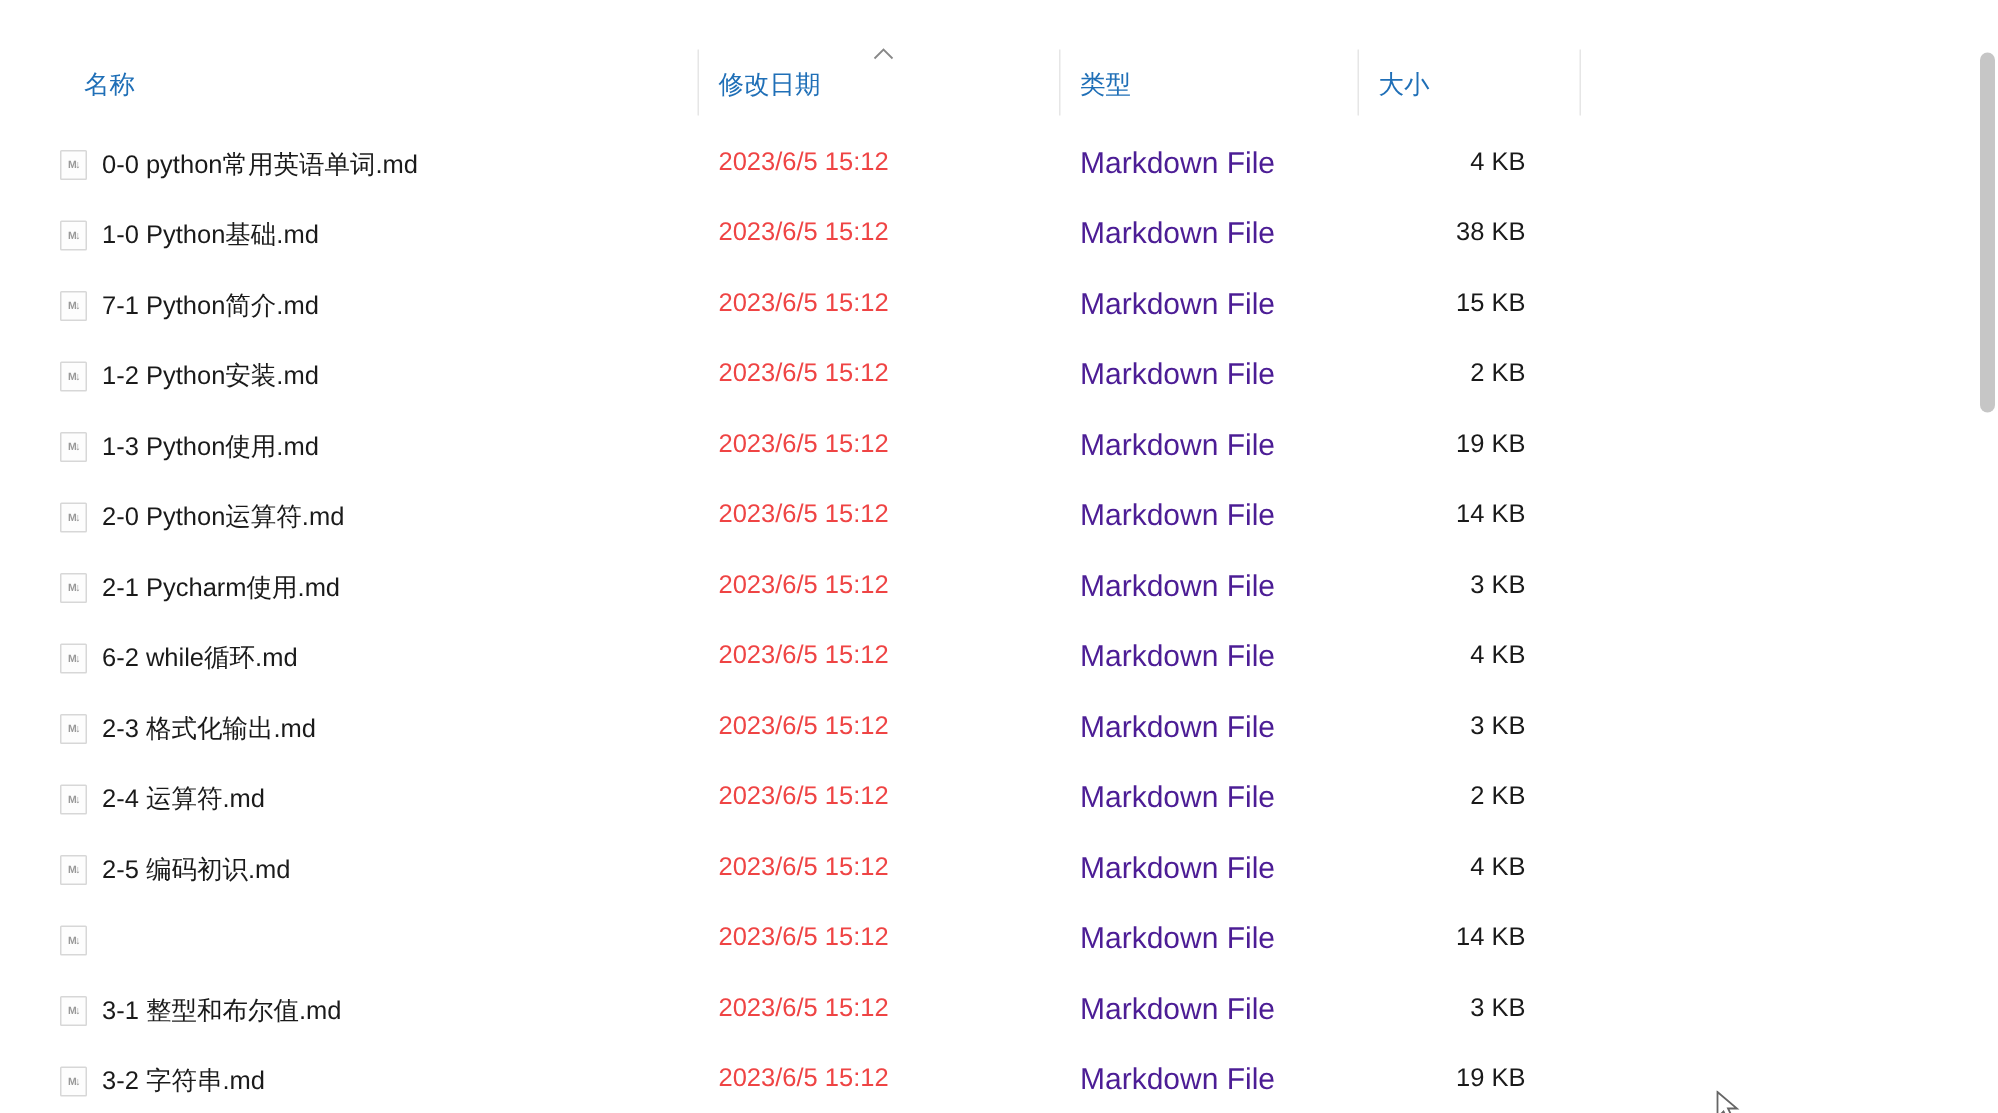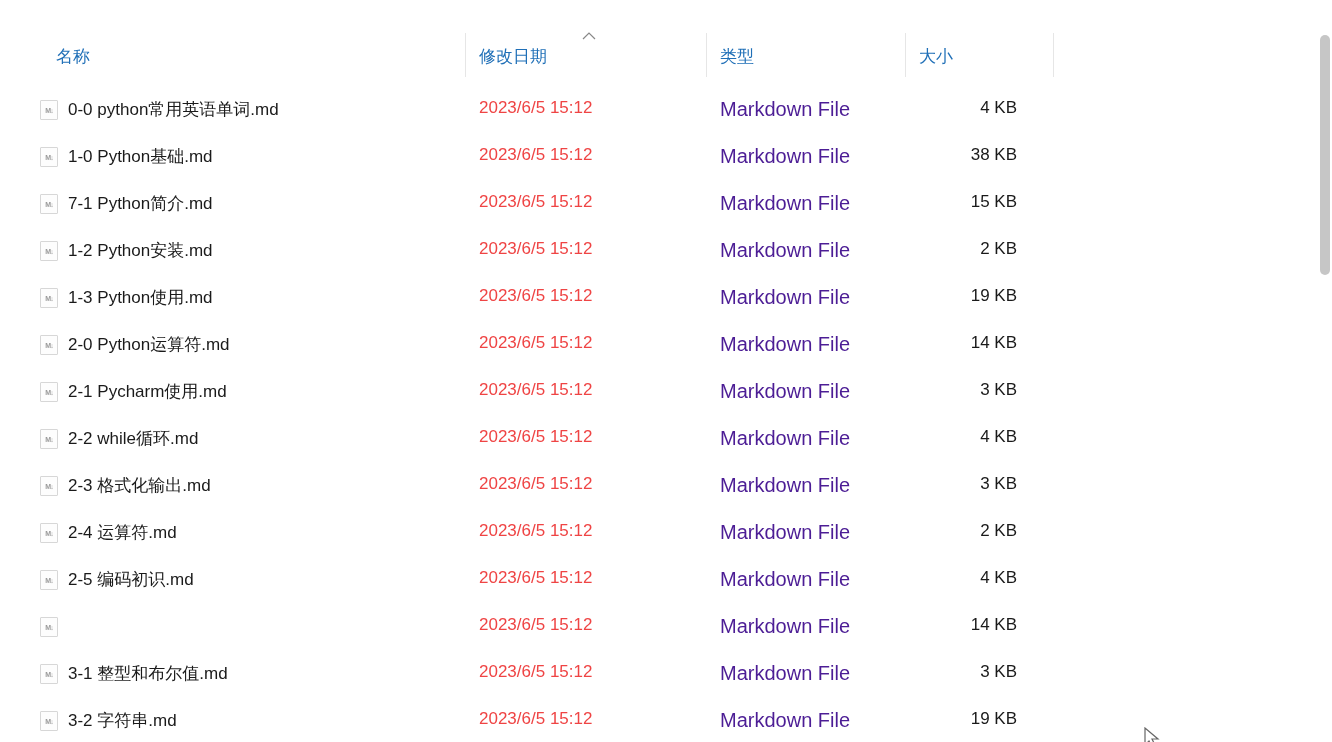--- a/index.html
+++ b/index.html
@@ -234,21 +234,21 @@
       </div>
       <div class="file-row">
         <div class="file-icon"></div>
         <div class="file-name">2-1 Pycharm使用.md</div>
         <div class="file-date">2023/6/5 15:12</div>
         <div class="file-type">Markdown File</div>
         <div class="file-size">3 KB</div>
       </div>
       <div class="file-row">
         <div class="file-icon"></div>
-        <div class="file-name">2-2 while循环.md</div>
+        <div class="file-name">6-2 while循环.md</div>
         <div class="file-date">2023/6/5 15:12</div>
         <div class="file-type">Markdown File</div>
         <div class="file-size">4 KB</div>
       </div>
       <div class="file-row">
         <div class="file-icon"></div>
         <div class="file-name">2-3 格式化输出.md</div>
         <div class="file-date">2023/6/5 15:12</div>
         <div class="file-type">Markdown File</div>
         <div class="file-size">3 KB</div>

